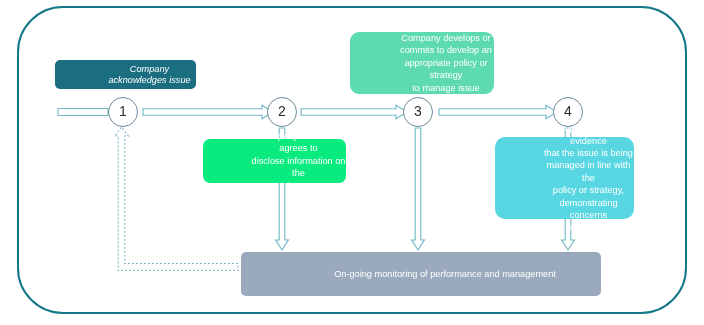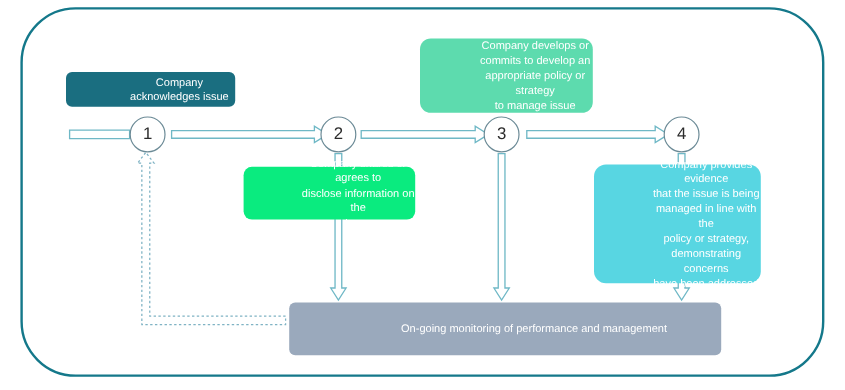--- a/index.html
+++ b/index.html
@@ -70,20 +70,21 @@
   }
   #box-acknowledge {
     left: 55px;
     top: 60px;
     width: 141px;
     height: 29px;
     background: #1a6e80;
     border-radius: 5px;
     font-size: 9.2px;
     line-height: 11px;
+    font-style: italic;
   }
   #box-policy {
     left: 350px;
     top: 32px;
     width: 144px;
     height: 62px;
     background: #5ddbae;
     border-radius: 9px;
     font-size: 9.2px;
     line-height: 12.4px;
@@ -95,21 +96,21 @@
     height: 44px;
     background: #0aeb7f;
     border-radius: 7px;
     font-size: 9.2px;
     line-height: 12.4px;
   }
   #box-evidence {
     left: 495px;
     top: 137px;
     width: 139px;
-    height: 99px;
+    height: 82px;
     background: #58d6e2;
     border-radius: 10px;
     font-size: 9.2px;
     line-height: 12.4px;
   }
   #box-monitoring {
     left: 241px;
     top: 252px;
     width: 360px;
     height: 44px;

